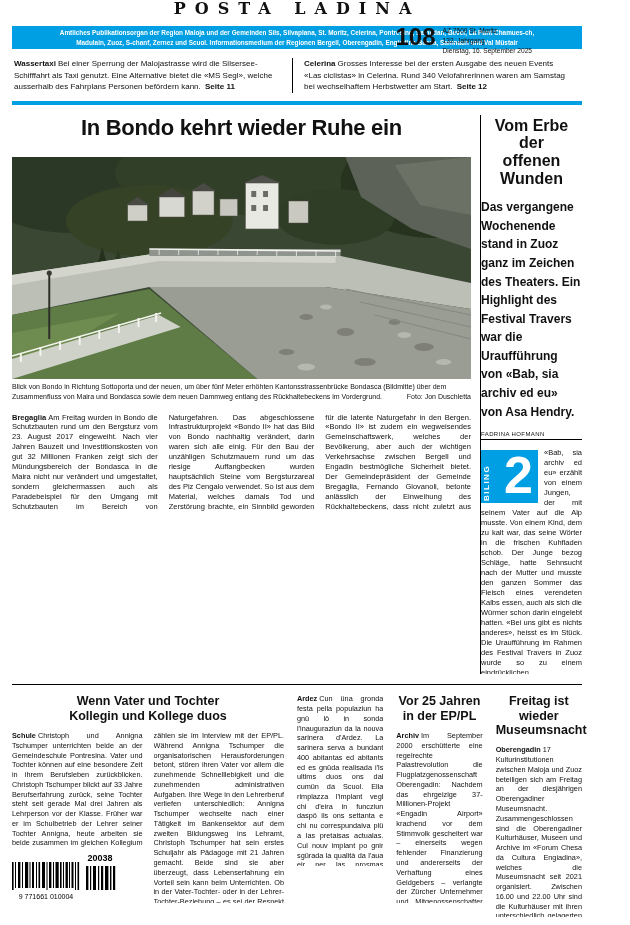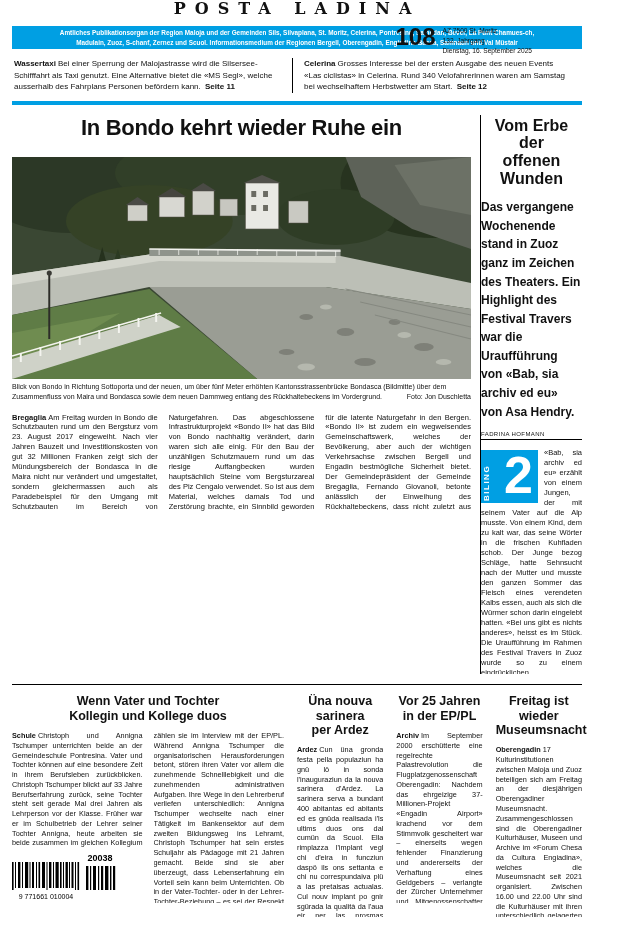--- a/index.html
+++ b/index.html
@@ -282,24 +282,20 @@
             <text x="34" y="47" text-anchor="middle" font-size="7" font-family="Liberation Sans, sans-serif">9 771661 010004</text>
           </svg>
         </div>
         <div class="col">
           <p class="b-body clamp-tall"><span>zählen sie im Interview mit der EP/PL. Während Annigna Tschumper die organisatorischen Herausforderungen betont, stören ihren Vater vor allem die zunehmende Schnelllebigkeit und die zunehmenden administrativen Aufgaben. Ihre Wege in den Lehrerberuf verliefen unterschiedlich: Annigna Tschumper wechselte nach einer Tätigkeit im Bankensektor auf dem zweiten Bildungsweg ins Lehramt, Christoph Tschumper hat sein erstes Schuljahr als Pädagoge mit 21 Jahren gemacht. Beide sind sie aber überzeugt, dass Lebenserfahrung ein Vorteil sein kann beim Unterrichten. Ob in der Vater-Tochter- oder in der Lehrer-Tochter-Beziehung – es sei der Respekt zwischen den beiden Generationen, betonen sie.</span> </p>
         </div>
       </div>
     </div>
 
     <div class="b-block b-col">
-      <h3>
-        <span>Üna nouva sarinera</span><br>
-        <span>per Ardez</span>
-      </h3>
       <p class="b-body clamp-tall"><span class="lead">Ardez</span><span>Cun üna gronda festa pella populaziun ha gnü lö in sonda l'inauguraziun da la nouva sarinera d'Ardez. La sarinera serva a bundant 400 abitantas ed abitants ed es gnüda realisada i'ls ultims duos ons dal cumün da Scuol. Ella rimplazza l'implant vegl chi d'eira in funcziun daspö ils ons settanta e chi nu correspundaiva plü a las pretaisas actualas. Cul nouv implant po gnir sgürada la qualità da l'aua eir per las prosmas generaziuns, uschè ils respunsabels dal cumün.</span><span class="pageref">pagina 6</span></p>
     </div>
 
     <div class="b-block b-col">
       <h3>
         <span>Vor 25 Jahren</span><br>
         <span>in der EP/PL</span>
       </h3>
       <p class="b-body clamp-tall"><span class="lead">Archiv</span><span>Im September 2000 erschütterte eine regelrechte Palastrevolution die Flugplatzgenossenschaft Oberengadin: Nachdem das ehrgeizige 37-Millionen-Projekt «Engadin Airport» krachend vor dem Stimmvolk gescheitert war – einerseits wegen fehlender Finanzierung und andererseits der Verhaftung eines Geldgebers – verlangte der Zürcher Unternehmer und Mitgenossenschafter Andreas Bodmer den Rücktritt des gesamten Vorstands. Er warf den Verantwortlichen grobe Pflichtverletzungen vor, sprach von «Grössenwahn» und einer nachhaltigen Schädigung des Ansehens der zivilen Luftfahrt im Oberengadin. Die Diskussion um die Zukunft des Flugplatzes bewegte damals nicht nur die Genossenschafter, sondern das ganze Tal – genau wie heute.</span></p>
     </div>

